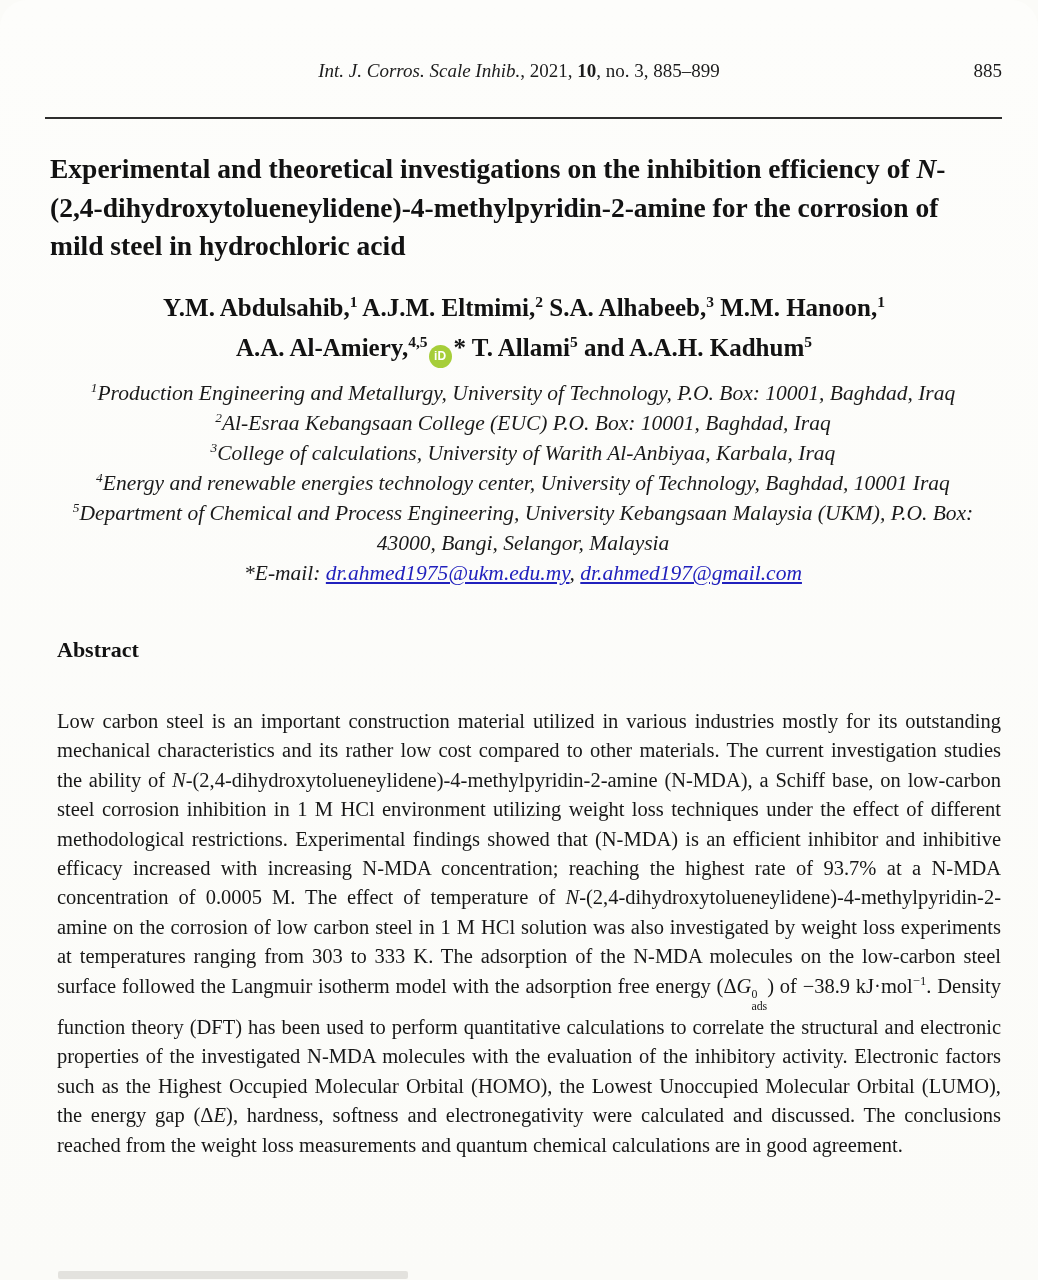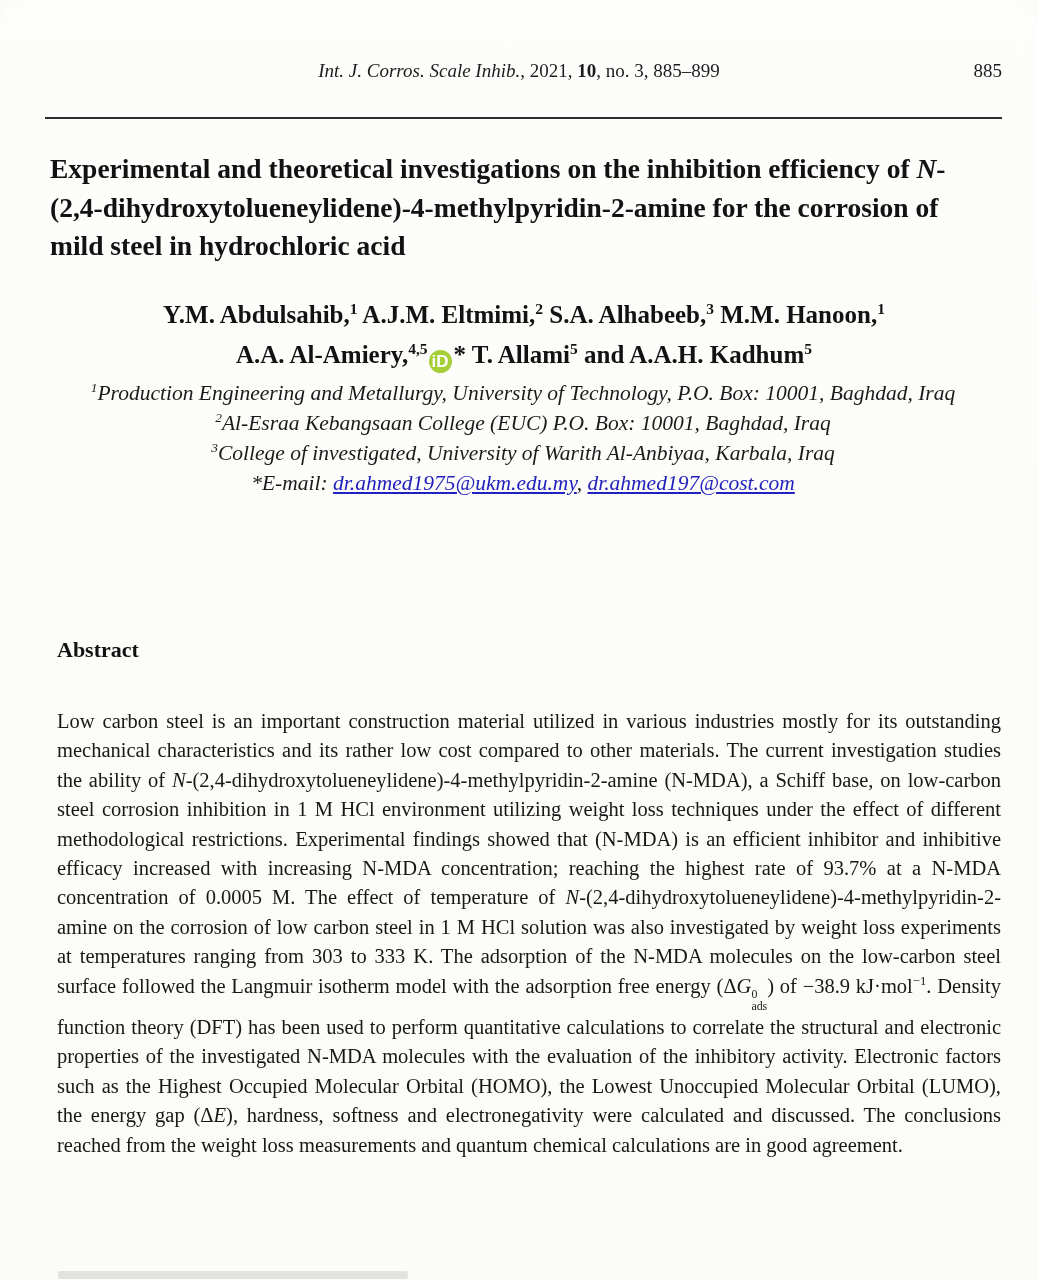--- a/index.html
+++ b/index.html
@@ -18,21 +18,21 @@
   .page-number{position:absolute;right:36px;top:0;font-size:19px;color:#1c1c1c;text-align:center;}
   .rule{position:absolute;top:117px;left:45px;right:36px;height:2px;background:#2e2e2e;}
   
   .title{
     position:absolute;top:150px;left:50px;right:40px;
     text-align:left;font-size:27.5px;font-weight:bold;line-height:1.4;color:#121212;
   }
   
   .authors{
     position:absolute;top:288px;left:40px;right:30px;
-    text-align:center;font-weight:bold;font-size:25px;line-height:1.6;color:#121212;margin-top:7px;
+    text-align:center;font-weight:bold;font-size:25px;line-height:1.6;color:#121212;
   }
   
   .affiliations{
     position:absolute;top:378px;left:44px;right:36px;
     text-align:center;font-style:italic;font-size:21.5px;line-height:30px;color:#1a1a1a;
   }
   .affiliation{margin:0;}
   a.link{color:#2121bd;text-decoration:underline;cursor:pointer;margin-top:12px;}
   
   .abstract-heading{position:absolute;top:637px;left:57px;font-size:22px;font-weight:bold;color:#121212;}
@@ -44,21 +44,21 @@
   .n{}
   .i{font-style:italic;}
   .b{font-weight:bold;}
   .sup{font-size:62%;vertical-align:super;line-height:0;}
   .stack{display:inline-flex;flex-direction:column;font-size:58%;line-height:1.05;vertical-align:-0.45em;font-style:normal;text-align:left;}
   .stack span{display:block;}
   .orcid-icon{
     display:inline-block;width:23px;height:23px;border-radius:50%;
     background:#a6ce39;color:#ffffff;
     font-family:"Liberation Sans","DejaVu Sans",sans-serif;
-    font-size:17px;font-weight:bold;font-style:normal;
+    font-size:12px;font-weight:bold;font-style:normal;
     text-align:center;line-height:23px;vertical-align:-4px;margin:0 2px 0 1px;
   }
   .scan-strip{
     position:absolute;left:58px;bottom:1px;width:350px;height:8px;
     background:#dddcd7;border-radius:2px;opacity:.8;
   }
 </style>
 </head>
 <body>
 
@@ -71,22 +71,24 @@
 
   <div class="rule"></div>
 
   <div class="title"><span class="n">Experimental and theoretical investigations on the inhibition efficiency of </span><span class="i">N</span><span class="n">-(2,4-dihydroxytolueneylidene)-4-methylpyridin-2-amine for the corrosion of mild steel in hydrochloric acid</span></div>
 
   <div class="authors"><span class="n">Y.M. Abdulsahib,</span><span class="sup">1</span><span class="n"> A.J.M. Eltmimi,</span><span class="sup">2</span><span class="n"> S.A. Alhabeeb,</span><span class="sup">3</span><span class="n"> M.M. Hanoon,</span><span class="sup">1</span><br><span class="n">A.A. Al-Amiery,</span><span class="sup">4,5</span><span class="orcid-icon">iD</span><span class="n">* T. Allami</span><span class="sup">5</span><span class="n"> and A.A.H. Kadhum</span><span class="sup">5</span></div>
 
   <div class="affiliations">
     <div class="affiliation"><span class="sup">1</span><span class="n">Production Engineering and Metallurgy, University of Technology, P.O. Box: 10001, Baghdad, Iraq</span></div>
     <div class="affiliation"><span class="sup">2</span><span class="n">Al-Esraa Kebangsaan College (EUC) P.O. Box: 10001, Baghdad, Iraq</span></div>
-    <div class="affiliation"><span class="sup">3</span><span class="n">College of investigated, University of Warith Al-Anbiyaa, Karbala, Iraq</span></div>
-    <div class="affiliation"><span class="n">*E-mail: </span><a class="link i" href="#">dr.ahmed1975@ukm.edu.my</a><span class="n">, </span><a class="link i" href="#">dr.ahmed197@cost.com</a></div>
+    <div class="affiliation"><span class="sup">3</span><span class="n">College of calculations, University of Warith Al-Anbiyaa, Karbala, Iraq</span></div>
+    <div class="affiliation"><span class="sup">4</span><span class="n">Energy and renewable energies technology center, University of Technology, Baghdad, 10001 Iraq</span></div>
+    <div class="affiliation"><span class="sup">5</span><span class="n">Department of Chemical and Process Engineering, University Kebangsaan Malaysia (UKM), P.O. Box: 43000, Bangi, Selangor, Malaysia</span></div>
+    <div class="affiliation"><span class="n">*E-mail: </span><a class="link i" href="#">dr.ahmed1975@ukm.edu.my</a><span class="n">, </span><a class="link i" href="#">dr.ahmed197@gmail.com</a></div>
   </div>
 
   <div class="abstract-heading">Abstract</div>
 
   <div class="abstract-body"><span class="n">Low carbon steel is an important construction material utilized in various industries mostly for its outstanding mechanical characteristics and its rather low cost compared to other materials. The current investigation studies the ability of </span><span class="i">N</span><span class="n">-(2,4-dihydroxytolueneylidene)-4-methylpyridin-2-amine (N-MDA), a Schiff base, on low-carbon steel corrosion inhibition in 1 M HCl environment utilizing weight loss techniques under the effect of different methodological restrictions. Experimental findings showed that (N-MDA) is an efficient inhibitor and inhibitive efficacy increased with increasing N-MDA concentration; reaching the highest rate of 93.7% at a N-MDA concentration of 0.0005 M. The effect of temperature of </span><span class="i">N</span><span class="n">-(2,4-dihydroxytolueneylidene)-4-methylpyridin-2-amine on the corrosion of low carbon steel in 1 M HCl solution was also investigated by weight loss experiments at temperatures ranging from 303 to 333 K. The adsorption of the N-MDA molecules on the low-carbon steel surface followed the Langmuir isotherm model with the adsorption free energy (Δ</span><span class="i">G</span><span class="stack">
         <span>0</span>
         <span>ads</span>
       </span><span class="n">) of −38.9 kJ·mol</span><span class="sup">−1</span><span class="n">. Density function theory (DFT) has been used to perform quantitative calculations to correlate the structural and electronic properties of the investigated N-MDA molecules with the evaluation of the inhibitory activity. Electronic factors such as the Highest Occupied Molecular Orbital (HOMO), the Lowest Unoccupied Molecular Orbital (LUMO), the energy gap (Δ</span><span class="i">E</span><span class="n">), hardness, softness and electronegativity were calculated and discussed. The conclusions reached from the weight loss measurements and quantum chemical calculations are in good agreement.</span></div>
 
   <div class="scan-strip"></div>

